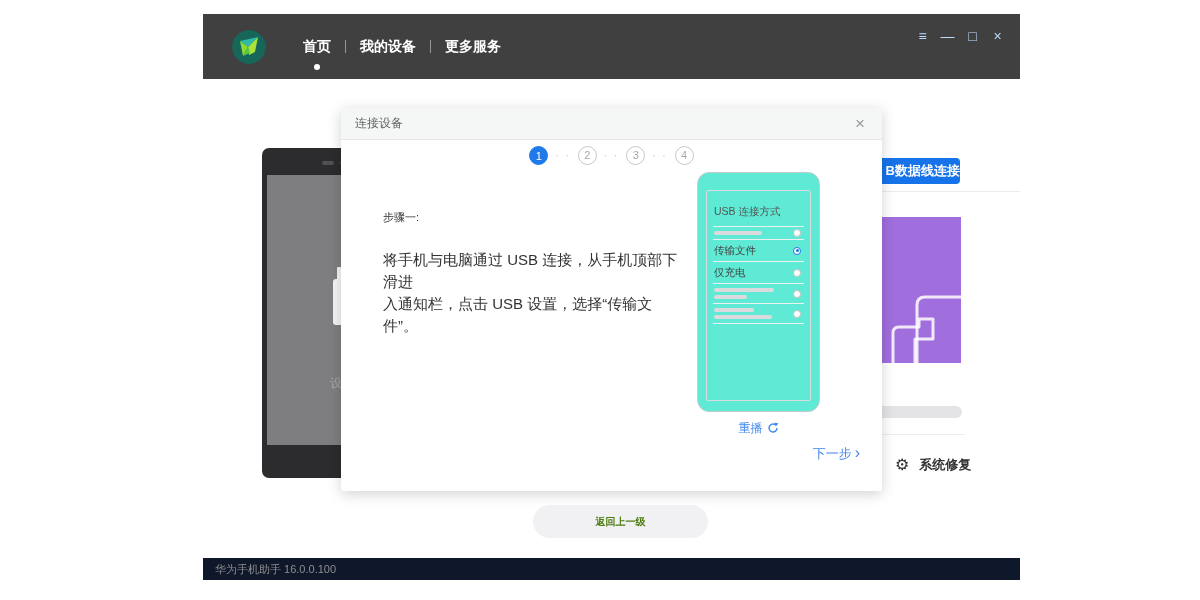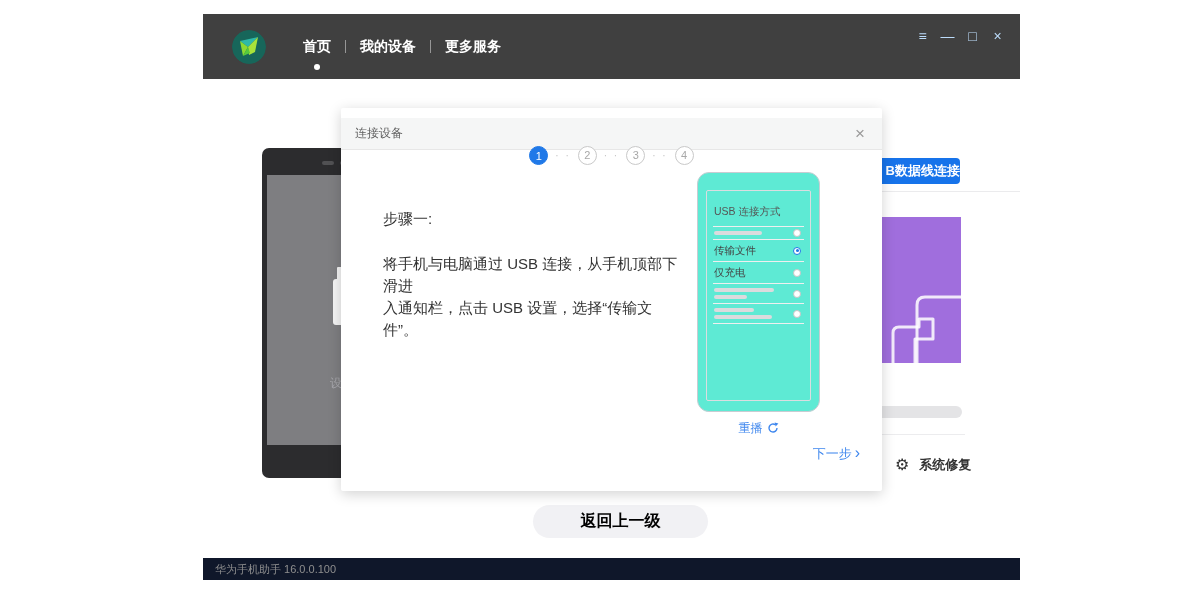--- a/index.html
+++ b/index.html
@@ -31,38 +31,38 @@
   .usb-connect-btn { position:absolute; left:660px; top:144px; width:97px; height:26px; background:#1673ea; border:none; border-radius:4px; color:#fff; font-size:13px; font-weight:bold; text-align:right; padding-right:0; font-family:"Liberation Sans", sans-serif; cursor:pointer; }
   .tab-underline { position:absolute; left:660px; right:0; top:177px; height:1px; background:#ebebed; }
   .promo-block { position:absolute; left:662px; top:203px; width:96px; height:146px; background:#a06edd; overflow:hidden; }
   .promo-block svg { position:absolute; left:0; top:0; }
   .gray-bar { position:absolute; left:655px; top:392px; width:104px; height:12px; background:#e4e4e6; border-radius:6px; }
   .divider-2 { position:absolute; left:658px; top:420px; width:104px; height:1px; background:#ececee; }
   .system-repair { position:absolute; left:692px; top:442px; display:flex; align-items:center; cursor:pointer; }
   .gear { font-size:16px; color:#333; line-height:18px; }
   .system-repair-label { font-size:13px; font-weight:bold; color:#333; margin-left:10px; white-space:nowrap; }
 
-  .back-btn { position:absolute; left:330px; top:491px; width:175px; height:33px; background:#f1f1f4; border:none; border-radius:17px; color:#000000; font-size:16px; font-weight:bold; font-family:"Liberation Sans", sans-serif; cursor:pointer; }
+  .back-btn { position:absolute; left:330px; top:491px; width:175px; height:33px; background:#f1f1f4; border:none; border-radius:17px; color:#4d7c0f; font-size:10px; font-weight:bold; font-family:"Liberation Sans", sans-serif; cursor:pointer; }
 
   .status-bar { position:absolute; left:0; right:0; bottom:0; height:22px; background:#0f172a; display:flex; align-items:center; }
   .status-text { color:#8f8f8f; font-size:11px; margin-left:12px; }
 
   
   .dialog { position:absolute; left:341px; top:108px; width:541px; height:383px; background:#fff; border-radius:2px; box-shadow:0 3px 14px rgba(0,0,0,.18); z-index:10; }
-  .dialog-header { position:absolute; left:0; right:0; top:10px; height:32px; background:#f5f6f6; border-bottom:1px solid #e7e7e7; display:flex; align-items:center; }
+  .dialog-header { position:absolute; left:0; right:0; top:0; height:32px; background:#f5f6f6; border-bottom:1px solid #e7e7e7; display:flex; align-items:center; }
   .dialog-title { font-size:12px; color:#5f5f5f; margin-left:14px; }
   .dialog-close { position:absolute; right:10px; top:4px; width:24px; height:24px; text-align:center; font-size:17px; line-height:24px; color:#9a9a9a; cursor:pointer; }
 
   .steps { position:absolute; left:0; right:0; top:38px; display:flex; align-items:center; justify-content:center; }
   .step-circle { width:19px; height:19px; border-radius:50%; border:1px solid #c9c9c9; color:#a8a8a8; font-size:11px; line-height:17px; text-align:center; background:#fff; }
   .step-circle.active { background:#2079e8; border-color:#2079e8; color:#fff; line-height:19px; }
   .step-dots { color:#c4c4c4; font-size:10px; margin:0 7px; letter-spacing:2px; }
 
   .instructions { position:absolute; left:42px; top:102px; width:300px; }
-  .instr-heading { font-size:15px; color:#333; }
+  .instr-heading { font-size:11px; color:#333; }
   .instr-body { margin-top:24px; font-size:15px; color:#333; line-height:22px; }
 
   
   .mock-phone { position:absolute; left:356px; top:64px; width:123px; height:240px; border:1px solid #c8ccd2; border-radius:12px; background:#5eead4; }
   .mock-screen { position:absolute; left:8px; top:17px; width:105px; height:211px; border:1px solid #dadde0; border-radius:2px; overflow:hidden; }
   .panel { padding:14px 6px 0 6px; }
   .panel-title { font-size:10.5px; color:#555; padding-left:1px; margin-bottom:7px; }
   .opt-row { position:relative; border-top:1px solid #efefef; display:flex; flex-direction:column; justify-content:flex-end; padding:4px 14px 4px 1px; min-height:13px; }
   .opt-label { font-size:10.5px; color:#444; line-height:13px; }
   .pbar { height:4px; background:#dbdbdd; border-radius:2px; }

